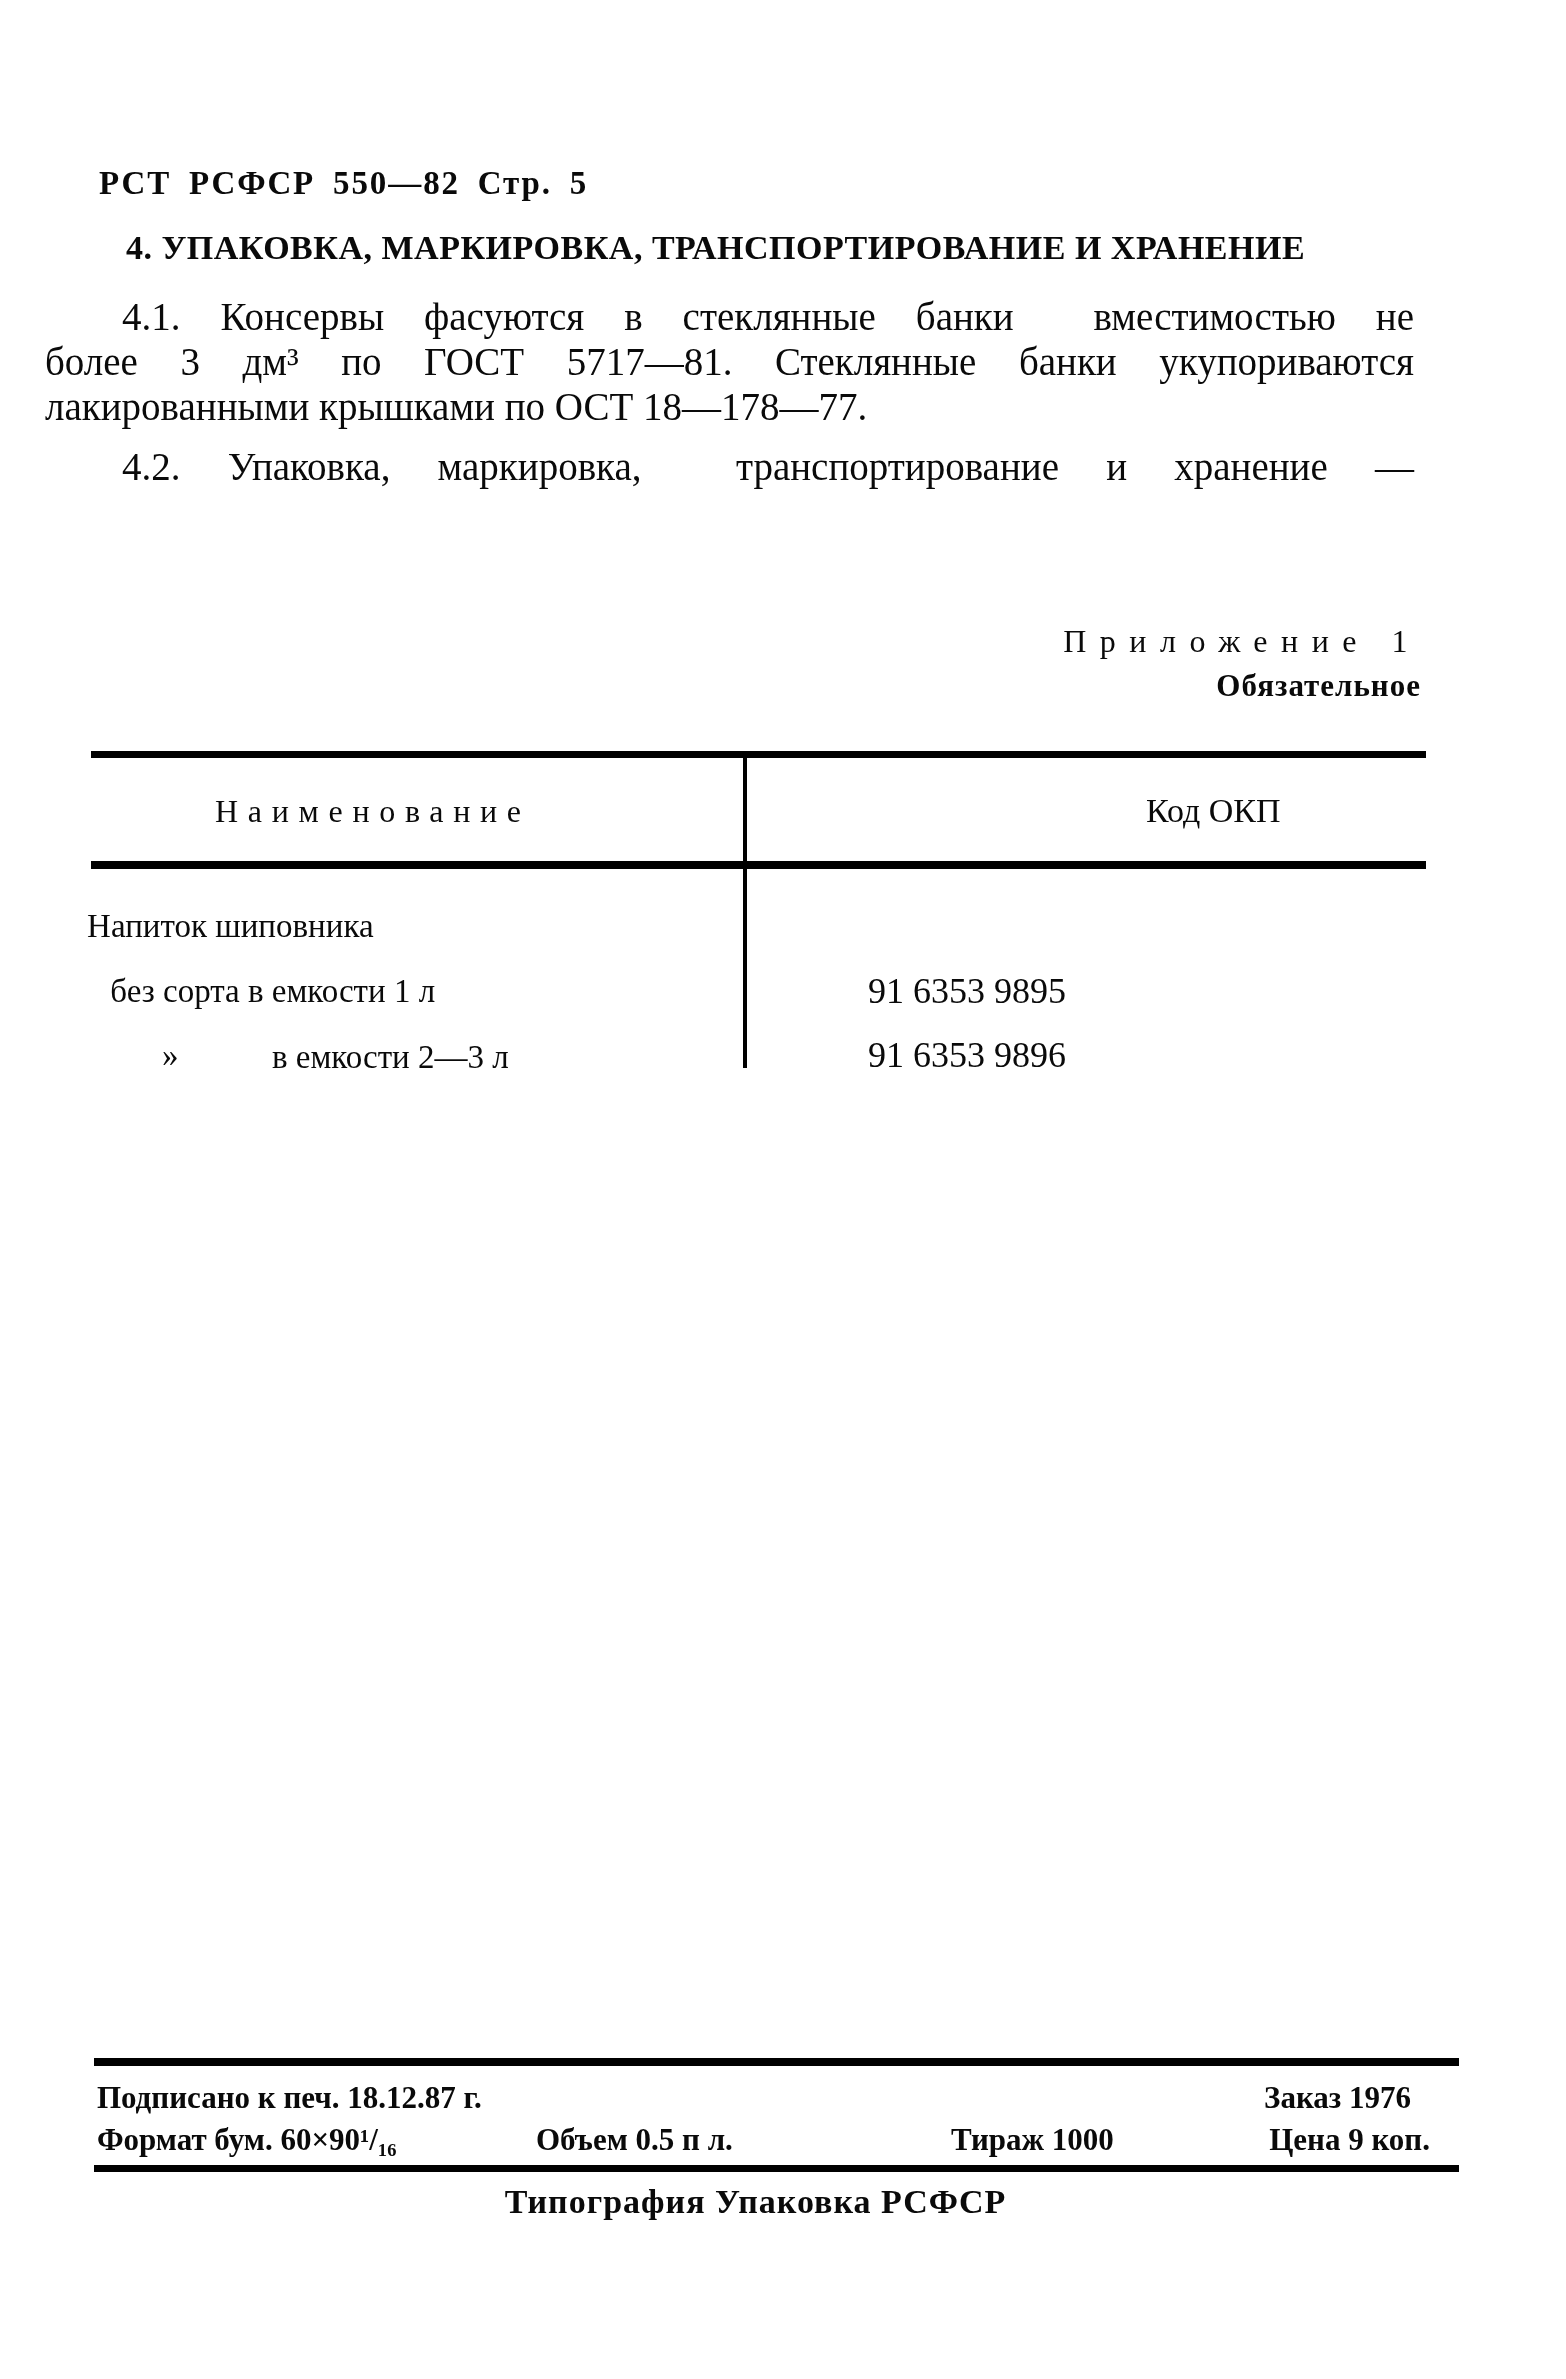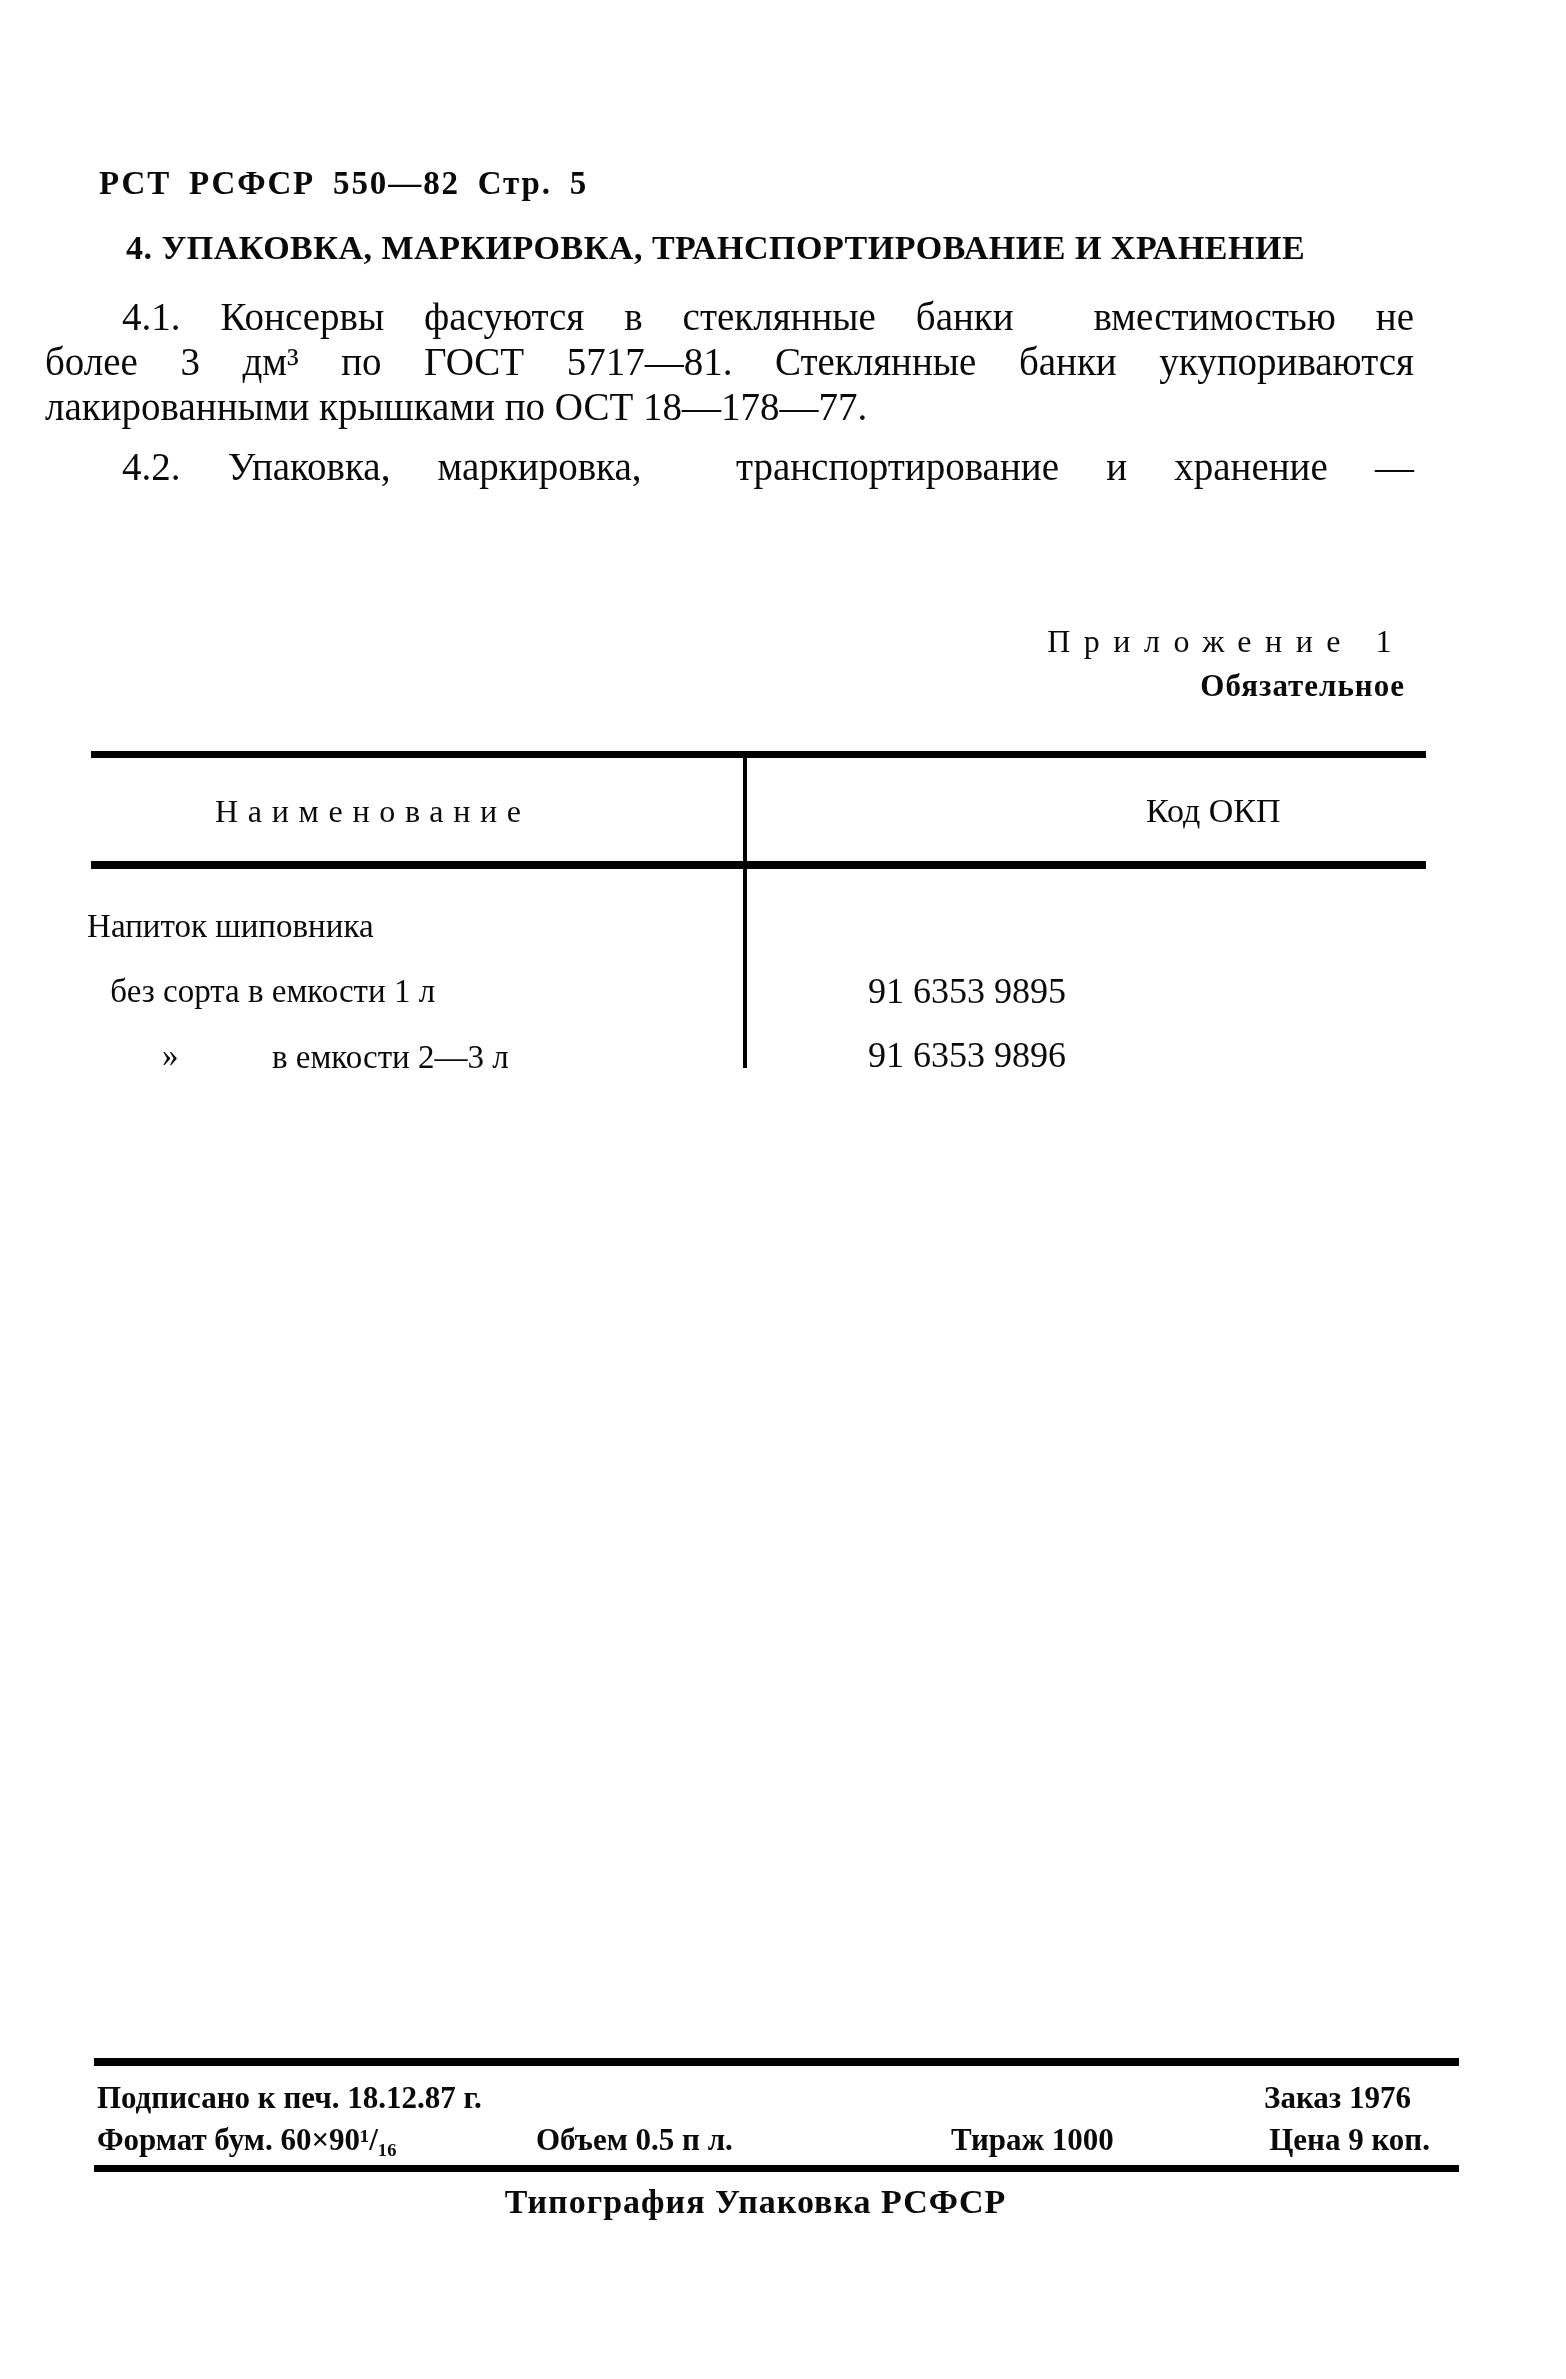--- a/index.html
+++ b/index.html
@@ -52,21 +52,21 @@
   .para .line.first {
     padding-left: 77px;
   }
   .para .line.last {
     text-align-last: left;
   }
   .para-4-1 { top: 294px; }
   .para-4-2 { top: 444px; }
   .appendix {
     position: absolute;
-    right: 161px;
+    right: 145px;
     top: 623px;
     text-align: right;
   }
   .appendix-label {
     font-size: 32px;
     letter-spacing: 13.5px;
     white-space: pre;
   }
   .appendix-subtitle {
     margin-top: 8px;

